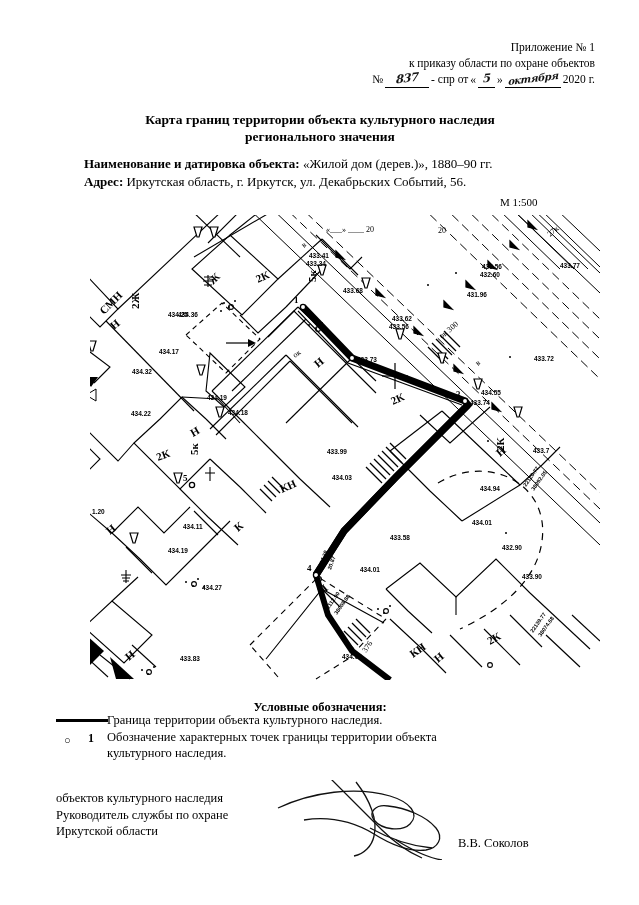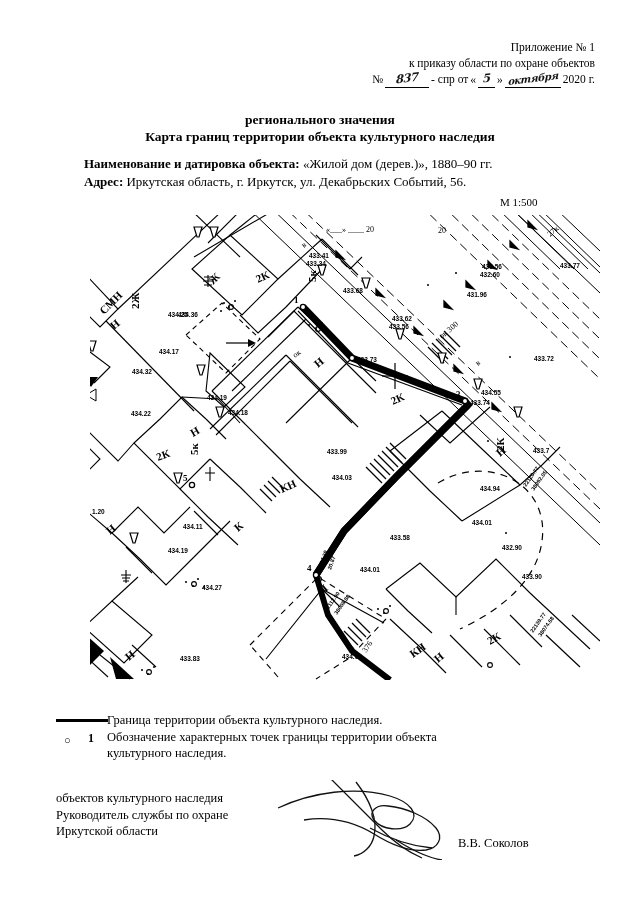--- a/index.html
+++ b/index.html
@@ -118,22 +118,22 @@
       <span>- спр от</span>
       <span>«</span>
       <span class="ul day-slot"><span class="ink">5</span></span>
       <span>»</span>
       <span class="ul mon-slot"><span class="ink" style="font-size:10px">октября</span></span>
       <span>2020 г.</span>
     </div>
   </div>
 
   <div class="title">
+    <div>Карта границ территории объекта культурного наследия</div>
     <div>регионального значения</div>
-    <div>Карта границ территории объекта культурного наследия</div>
   </div>
 
   <div class="subj">
     <div>
       <b>Наименование и датировка объекта:</b>
       <span>«Жилой дом (дерев.)», 1880–90 гг.</span>
     </div>
     <div>
       <b>Адрес:</b>
       <span>Иркутская область, г. Иркутск, ул. Декабрьских Событий, 56.</span>
@@ -501,20 +501,21 @@
           <text x="253" y="139">2</text>
           <text x="267" y="147" font-size="6.5" font-family="Liberation Sans, sans-serif">433.73</text>
           <text x="366" y="182">3</text>
           <text x="380" y="190" font-size="6.5" font-family="Liberation Sans, sans-serif">433.74</text>
           <text x="217" y="356">4</text>
           <text x="93" y="266">5</text>
         </g>
     </svg>
   </div>
 
+  <div class="legend-title">Условные обозначения:</div>
   <div class="legend-rows">
     <div class="lrow">
       <span class="lsym">
           <span class="lineSym"></span>
         </span>
       <span class="ltext">Граница территории объекта культурного наследия.</span>
     </div>
     <div class="lrow">
       <span class="lsym">
         <span class="ptSym">○</span>

